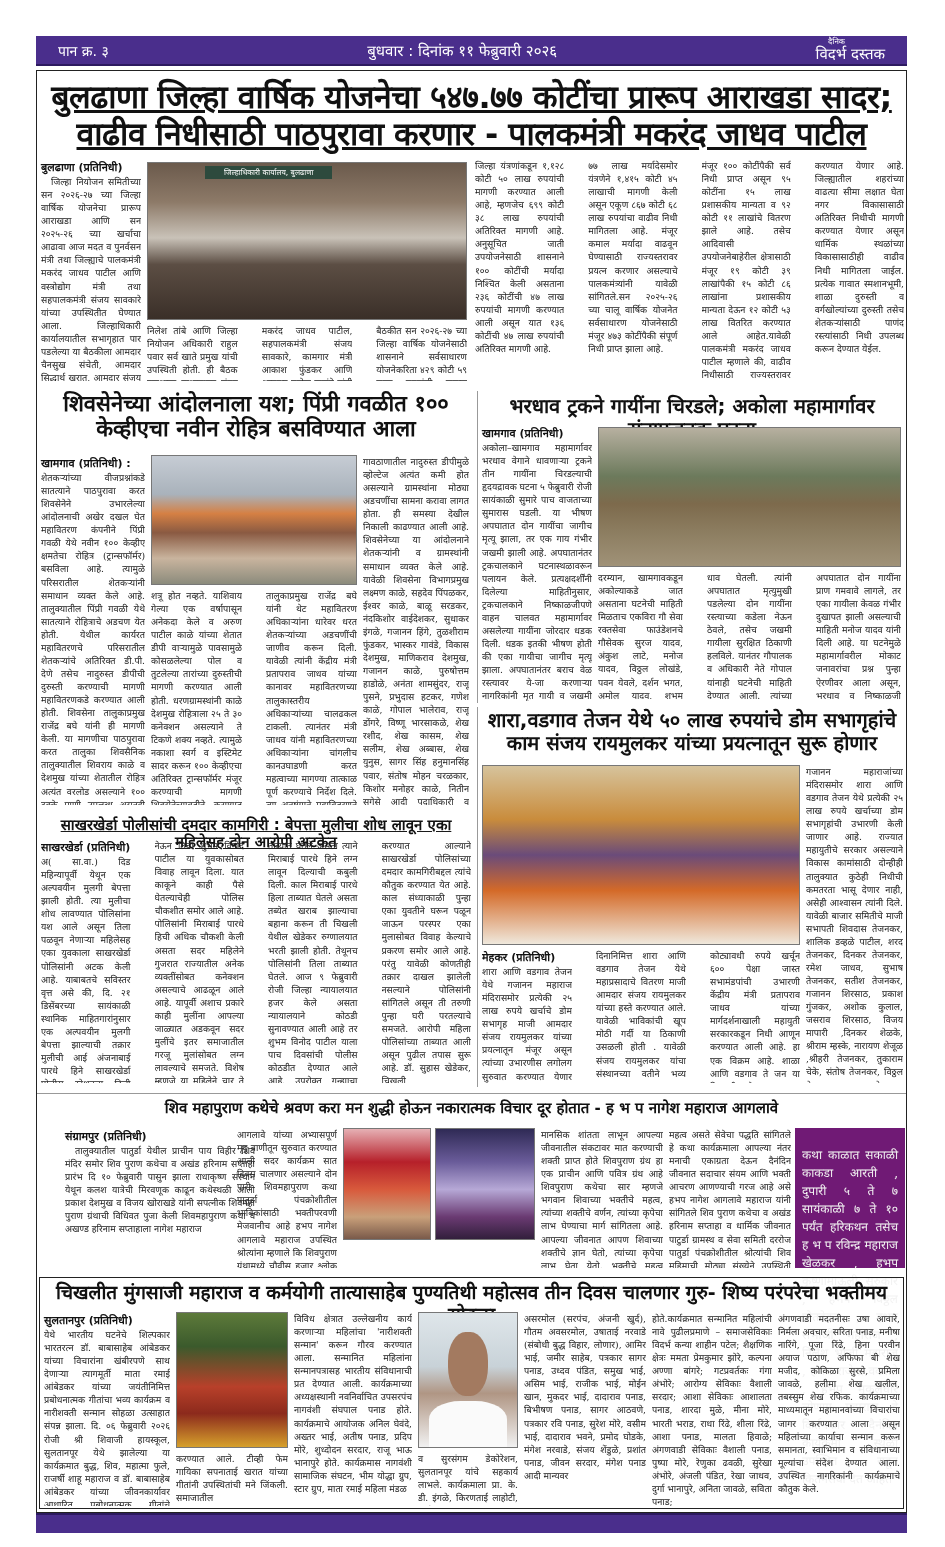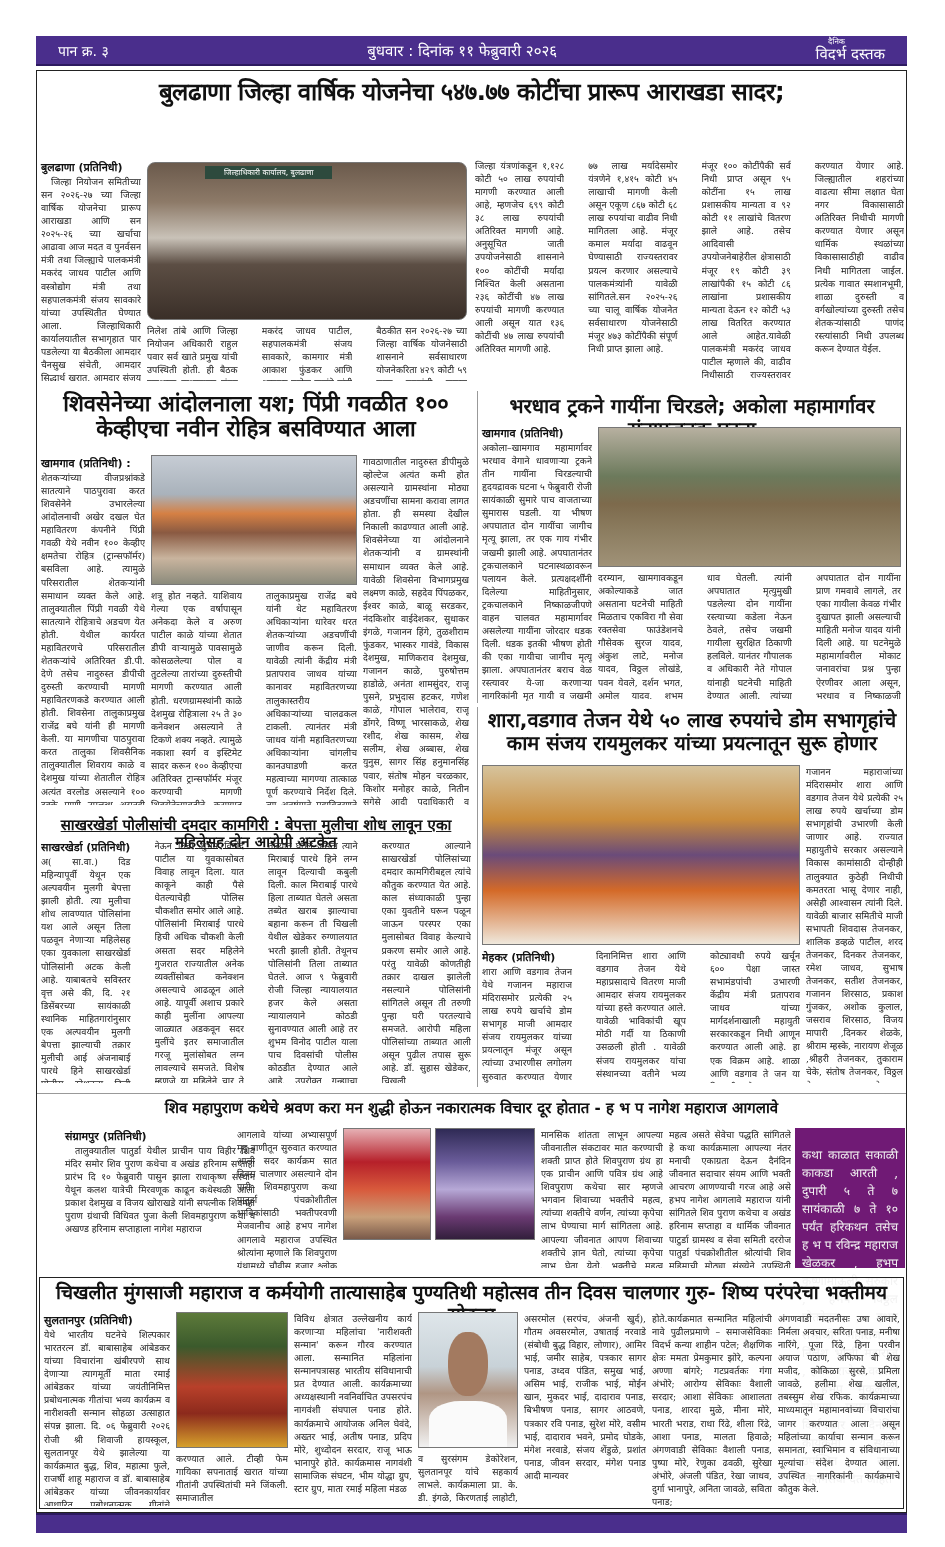--- a/index.html
+++ b/index.html
@@ -13,21 +13,21 @@
   .masthead .date { font-size: 15px; }
   .masthead .brand { text-align: right; line-height: 1; }
   .masthead .brand small { display: block; font-size: 8px; margin-right: 40px; }
   .masthead .brand span { font-size: 15px; }
 
   .frame { position: absolute; left: 36px; top: 70px; width: 871px; height: 1443px; border: 1.5px solid #222; }
   .section { position: absolute; left: 0; width: 100%; }
   .boxed { border: 1.5px solid #222; }
 
   .headline { font-family: "DejaVu Sans", sans-serif; font-weight: bold; text-align: center; color: #111; line-height: 1.15; }
-  .h-xl { font-size: 24px; letter-spacing: -0.5px; }
+  .h-xl { font-size: 32px; letter-spacing: -0.5px; text-decoration: underline; }
   .h-lg { font-size: 22px; }
   .h-md { font-size: 20px; }
   .h-sm { font-size: 15px; }
 
   .cols { display: flex; gap: 24px; }
   .col { flex: 1; font-family: "DejaVu Serif", serif; font-size: 9.2px; line-height: 1.42; text-align: justify; color: #222; overflow: hidden; }
   .dateline { font-family: "DejaVu Sans", sans-serif; font-weight: bold; font-size: 11px; color: #111; margin-bottom: 1px; }
   .para { text-indent: 10px; }
 
   .photo { position: relative; overflow: hidden; border: 1px solid #777; }
@@ -57,26 +57,27 @@
   <span class="brand">
     <small>दैनिक</small>
     <span>विदर्भ दस्तक</span>
   </span>
 </div>
 
 <div class="frame">
 
   <div class="section" style="top:4px;height:312px;">
     <div class="headline h-xl" style="padding-top:4px;">बुलढाणा जिल्हा वार्षिक योजनेचा ५४७.७७ कोटींचा प्रारूप आराखडा सादर;</div>
+    <div class="headline h-xl">वाढीव निधीसाठी पाठपुरावा करणार - पालकमंत्री मकरंद जाधव पाटील</div>
     <div style="position:absolute;left:4px;top:84px;width:863px;height:222px;">
       <div style="position:absolute;left:0;top:0;width:100px;height:222px;">
         <div class="dateline">बुलढाणा (प्रतिनिधी)</div>
         <div class="col para" style="height:206px;">जिल्हा नियोजन समितीच्या सन २०२६-२७ च्या जिल्हा वार्षिक योजनेचा प्रारूप आराखडा आणि सन २०२५-२६ च्या खर्चाचा आढावा आज मदत व पुनर्वसन मंत्री तथा जिल्ह्याचे पालकमंत्री मकरंद जाधव पाटील आणि वस्त्रोद्योग मंत्री तथा सहपालकमंत्री संजय सावकारे यांच्या उपस्थितीत घेण्यात आला. जिल्हाधिकारी कार्यालयातील सभागृहात पार पडलेल्या या बैठकीला आमदार चैनसुख संचेती, आमदार सिद्धार्थ खरात, आमदार संजय गायकवाड, जिल्हाधिकारी डॉ. किरण पाटील, मुख्य कार्यकारी अधिकारी गुलाबराव खरात, पोलीस अधीक्षक</div>
       </div>
-      <div class="photo ph-meeting" style="position:absolute;left:106px;top:3px;width:320px;height:158px;border-radius:8px;">
+      <div class="photo ph-meeting" style="position:absolute;left:106px;top:3px;width:320px;height:158px;">
         <div class="banner">जिल्हाधिकारी कार्यालय, बुलढाणा</div>
       </div>
       <div class="cols" style="position:absolute;left:106px;top:165px;width:320px;height:57px;">
         <div class="col">निलेश तांबे आणि जिल्हा नियोजन अधिकारी राहुल पवार सर्व खाते प्रमुख यांची उपस्थिती होती. ही बैठक दृकश्राव्य माध्यमातून संपन्न झाली असून यामध्ये पालकमंत्री</div>
         <div class="col">मकरंद जाधव पाटील, सहपालकमंत्री संजय सावकारे, कामगार मंत्री आकाश फुंडकर आणि आमदार मनोज कायंदे यांनी ऑनलाइन सहभाग नोंदवला.</div>
         <div class="col">बैठकीत सन २०२६-२७ च्या जिल्हा वार्षिक योजनेसाठी शासनाने सर्वसाधारण योजनेकरिता ४२९ कोटी ५९ लाख रुपयांची कमाल मर्यादा निश्चित केली होती, मात्र</div>
       </div>
       <div class="cols" style="position:absolute;left:434px;top:0;width:429px;height:222px;">
         <div class="col">जिल्हा यंत्रणांकडून १,१२८ कोटी ५० लाख रुपयांची मागणी करण्यात आली आहे, म्हणजेच ६९९ कोटी ३८ लाख रुपयांची अतिरिक्त मागणी आहे. अनुसूचित जाती उपयोजनेसाठी शासनाने १०० कोटींची मर्यादा निश्चित केली असताना २३६ कोटींची ४७ लाख रुपयांची मागणी करण्यात आली असून यात १३६ कोटींची ४७ लाख रुपयांची अतिरिक्त मागणी आहे.</div>
         <div class="col">७७ लाख मर्यादेसमोर यंत्रणेने १,४१५ कोटी ४५ लाखाची मागणी केली असून एकूण ८६७ कोटी ६८ लाख रुपयांचा वाढीव निधी मागितला आहे. मंजूर कमाल मर्यादा वाढवून घेण्यासाठी राज्यस्तरावर प्रयत्न करणार असल्याचे पालकमंत्र्यांनी यावेळी सांगितले.सन २०२५-२६ च्या चालू वार्षिक योजनेत सर्वसाधारण योजनेसाठी मंजूर ४७३ कोटींपैकी संपूर्ण निधी प्राप्त झाला आहे.</div>

